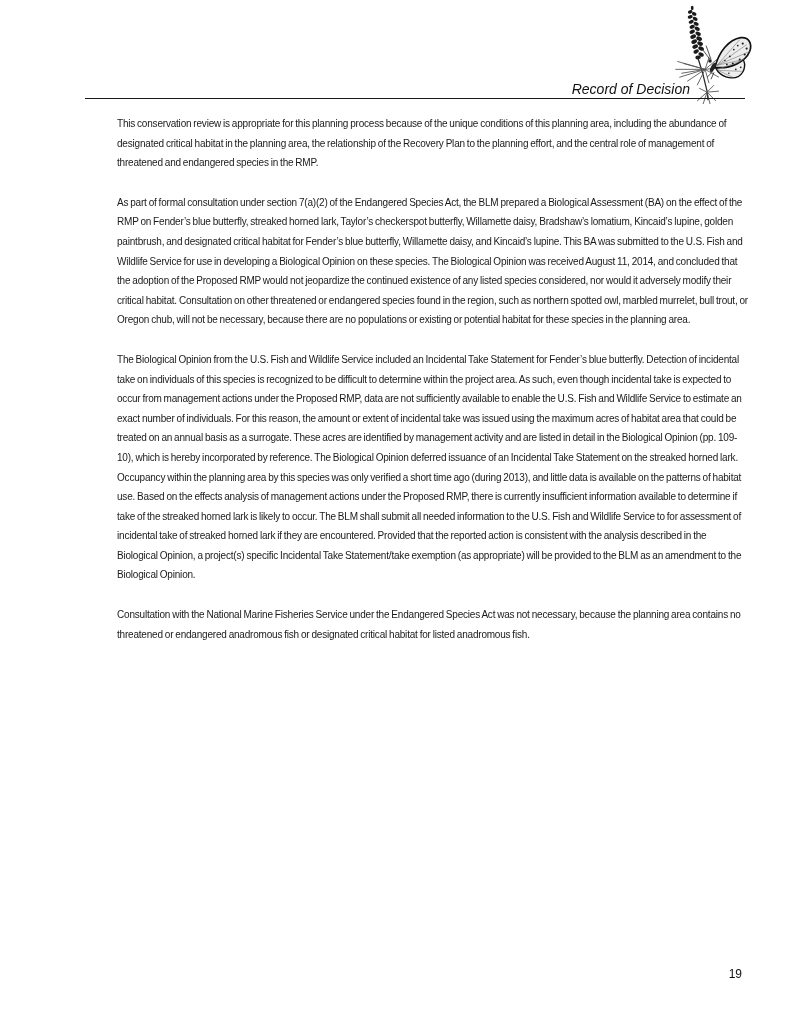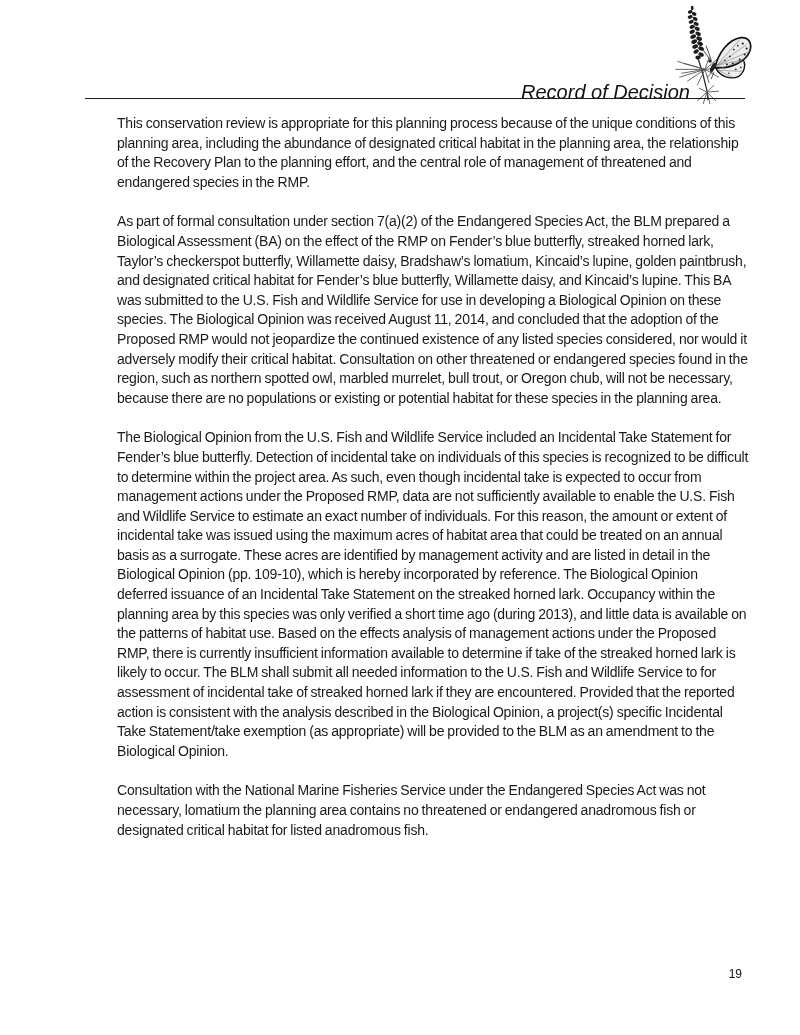--- a/index.html
+++ b/index.html
@@ -21,38 +21,38 @@
     left: 663px;
     top: 2px;
     width: 100px;
     height: 104px;
   }
   .header-title {
     position: absolute;
     top: 81px;
     right: 110px;
     font-style: italic;
-    font-size: 20px;
+    font-size: 14px;
     color: #111;
     white-space: nowrap;
   }
   .header-rule {
     position: absolute;
     left: 85px;
     top: 98px;
     width: 660px;
     height: 0;
     border-top: 1.6px solid #1a1a1a;
   }
   .content {
     position: absolute;
     left: 117px;
     top: 114px;
     width: 632px;
-    font-size: 14px;
+    font-size: 10px;
     line-height: 19.6px;
     letter-spacing: -0.2px;
     word-spacing: -0.6px;
     text-align: left;
   }
   .content p {
     margin: 0 0 20px 0;
   }
   .page-number {
     position: absolute;
@@ -164,18 +164,18 @@
     </g>
   </svg>
 
   <div class="header-title">Record of Decision</div>
   <div class="header-rule"></div>
 
   <main class="content">
     <p>This conservation review is appropriate for this planning process because of the unique conditions of this planning area, including the abundance of designated critical habitat in the planning area, the relationship of the Recovery Plan to the planning effort, and the central role of management of threatened and endangered species in the RMP.</p>
     <p>As part of formal consultation under section 7(a)(2) of the Endangered Species Act, the BLM prepared a Biological Assessment (BA) on the effect of the RMP on Fender’s blue butterfly, streaked horned lark, Taylor’s checkerspot butterfly, Willamette daisy, Bradshaw’s lomatium, Kincaid’s lupine, golden paintbrush, and designated critical habitat for Fender’s blue butterfly, Willamette daisy, and Kincaid’s lupine. This BA was submitted to the U.S. Fish and Wildlife Service for use in developing a Biological Opinion on these species. The Biological Opinion was received August 11, 2014, and concluded that the adoption of the Proposed RMP would not jeopardize the continued existence of any listed species considered, nor would it adversely modify their critical habitat. Consultation on other threatened or endangered species found in the region, such as northern spotted owl, marbled murrelet, bull trout, or Oregon chub, will not be necessary, because there are no populations or existing or potential habitat for these species in the planning area.</p>
     <p>The Biological Opinion from the U.S. Fish and Wildlife Service included an Incidental Take Statement for Fender’s blue butterfly. Detection of incidental take on individuals of this species is recognized to be difficult to determine within the project area. As such, even though incidental take is expected to occur from management actions under the Proposed RMP, data are not sufficiently available to enable the U.S. Fish and Wildlife Service to estimate an exact number of individuals. For this reason, the amount or extent of incidental take was issued using the maximum acres of habitat area that could be treated on an annual basis as a surrogate. These acres are identified by management activity and are listed in detail in the Biological Opinion (pp. 109-10), which is hereby incorporated by reference. The Biological Opinion deferred issuance of an Incidental Take Statement on the streaked horned lark. Occupancy within the planning area by this species was only verified a short time ago (during 2013), and little data is available on the patterns of habitat use. Based on the effects analysis of management actions under the Proposed RMP, there is currently insufficient information available to determine if take of the streaked horned lark is likely to occur. The BLM shall submit all needed information to the U.S. Fish and Wildlife Service to for assessment of incidental take of streaked horned lark if they are encountered. Provided that the reported action is consistent with the analysis described in the Biological Opinion, a project(s) specific Incidental Take Statement/take exemption (as appropriate) will be provided to the BLM as an amendment to the Biological Opinion.</p>
-    <p>Consultation with the National Marine Fisheries Service under the Endangered Species Act was not necessary, lomatium the planning area contains no threatened or endangered anadromous fish or designated critical habitat for listed anadromous fish.</p>
+    <p>Consultation with the National Marine Fisheries Service under the Endangered Species Act was not necessary, because the planning area contains no threatened or endangered anadromous fish or designated critical habitat for listed anadromous fish.</p>
   </main>
 
   <div class="page-number">19</div>
 
 </div>
 
 </body></html>

